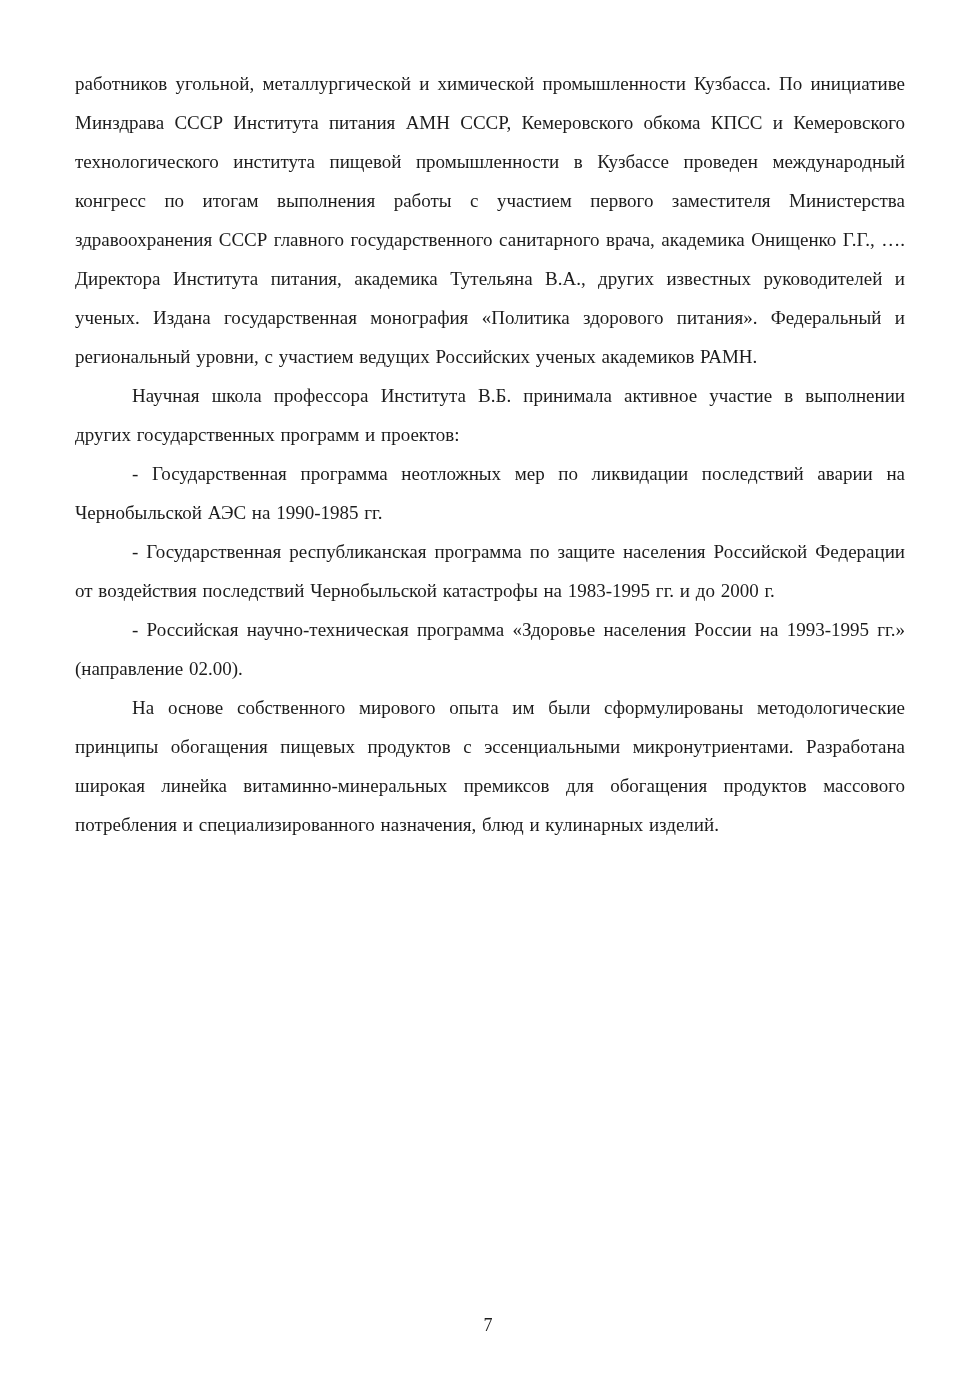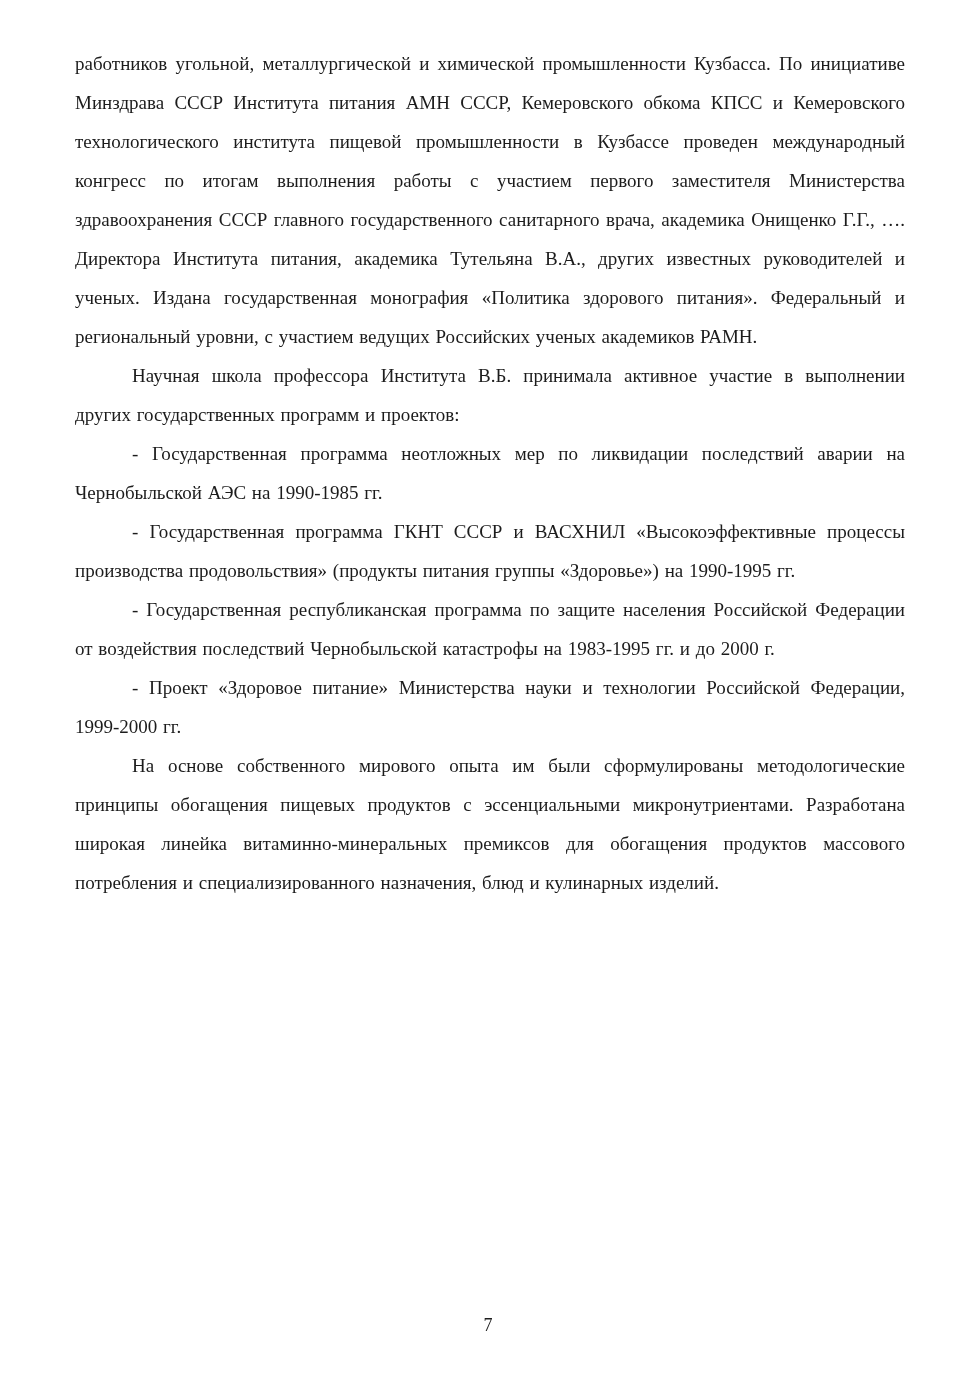--- a/index.html
+++ b/index.html
@@ -7,21 +7,21 @@
     padding: 0;
     background: #ffffff;
   }
   .page {
     position: relative;
     width: 976px;
     height: 1388px;
     margin: 0 auto;
     background: #ffffff;
     box-sizing: border-box;
-    padding: 44px 71px 0 75px;
+    padding: 64px 71px 0 75px;
     font-family: "Liberation Serif", "DejaVu Serif", serif;
     color: #1c1c1c;
   }
   .text-block {
     width: 100%;
   }
   .para {
     margin: 0;
     font-size: 19px;
     line-height: 39px;
@@ -43,19 +43,18 @@
   }
 </style>
 </head>
 <body>
 
 <div class="page">
   <div class="text-block">
     <p class="para">работников угольной, металлургической и химической промышленности Кузбасса. По инициативе Минздрава СССР Института питания АМН СССР, Кемеровского обкома КПСС и Кемеровского технологического института пищевой промышленности в Кузбассе проведен международный конгресс по итогам выполнения работы с участием первого заместителя Министерства здравоохранения СССР главного государственного санитарного врача, академика Онищенко Г.Г., …. Директора Института питания, академика Тутельяна В.А., других известных руководителей и ученых. Издана государственная монография «Политика здорового питания». Федеральный и региональный уровни, с участием ведущих Российских ученых академиков РАМН.</p>
     <p class="para indent">Научная школа профессора Института В.Б. принимала активное участие в выполнении других государственных программ и проектов:</p>
     <p class="para indent">- Государственная программа неотложных мер по ликвидации последствий аварии на Чернобыльской АЭС на 1990-1985 гг.</p>
-    <p class="para indent">- Государственная программа ГКНТ СССР и ВАСХНИЛ «Высокоэффективные процессы производства продовольствия» (продукты питания группы «Здоровье») на 1990-1995 гг.</p>
     <p class="para indent">- Государственная республиканская программа по защите населения Российской Федерации от воздействия последствий Чернобыльской катастрофы на 1983-1995 гг. и до 2000 г.</p>
-    <p class="para indent">- Проект «Здоровое питание» Министерства науки и технологии Российской Федерации, 1999-2000 гг.</p>
+    <p class="para indent">- Российская научно-техническая программа «Здоровье населения России на 1993-1995 гг.» (направление 02.00).</p>
     <p class="para indent">На основе собственного мирового опыта им были сформулированы методологические принципы обогащения пищевых продуктов с эссенциальными микронутриентами. Разработана широкая линейка витаминно-минеральных премиксов для обогащения продуктов массового потребления и специализированного назначения, блюд и кулинарных изделий.</p>
   </div>
   <div class="page-number">7</div>
 </div>
 
 </body></html>

